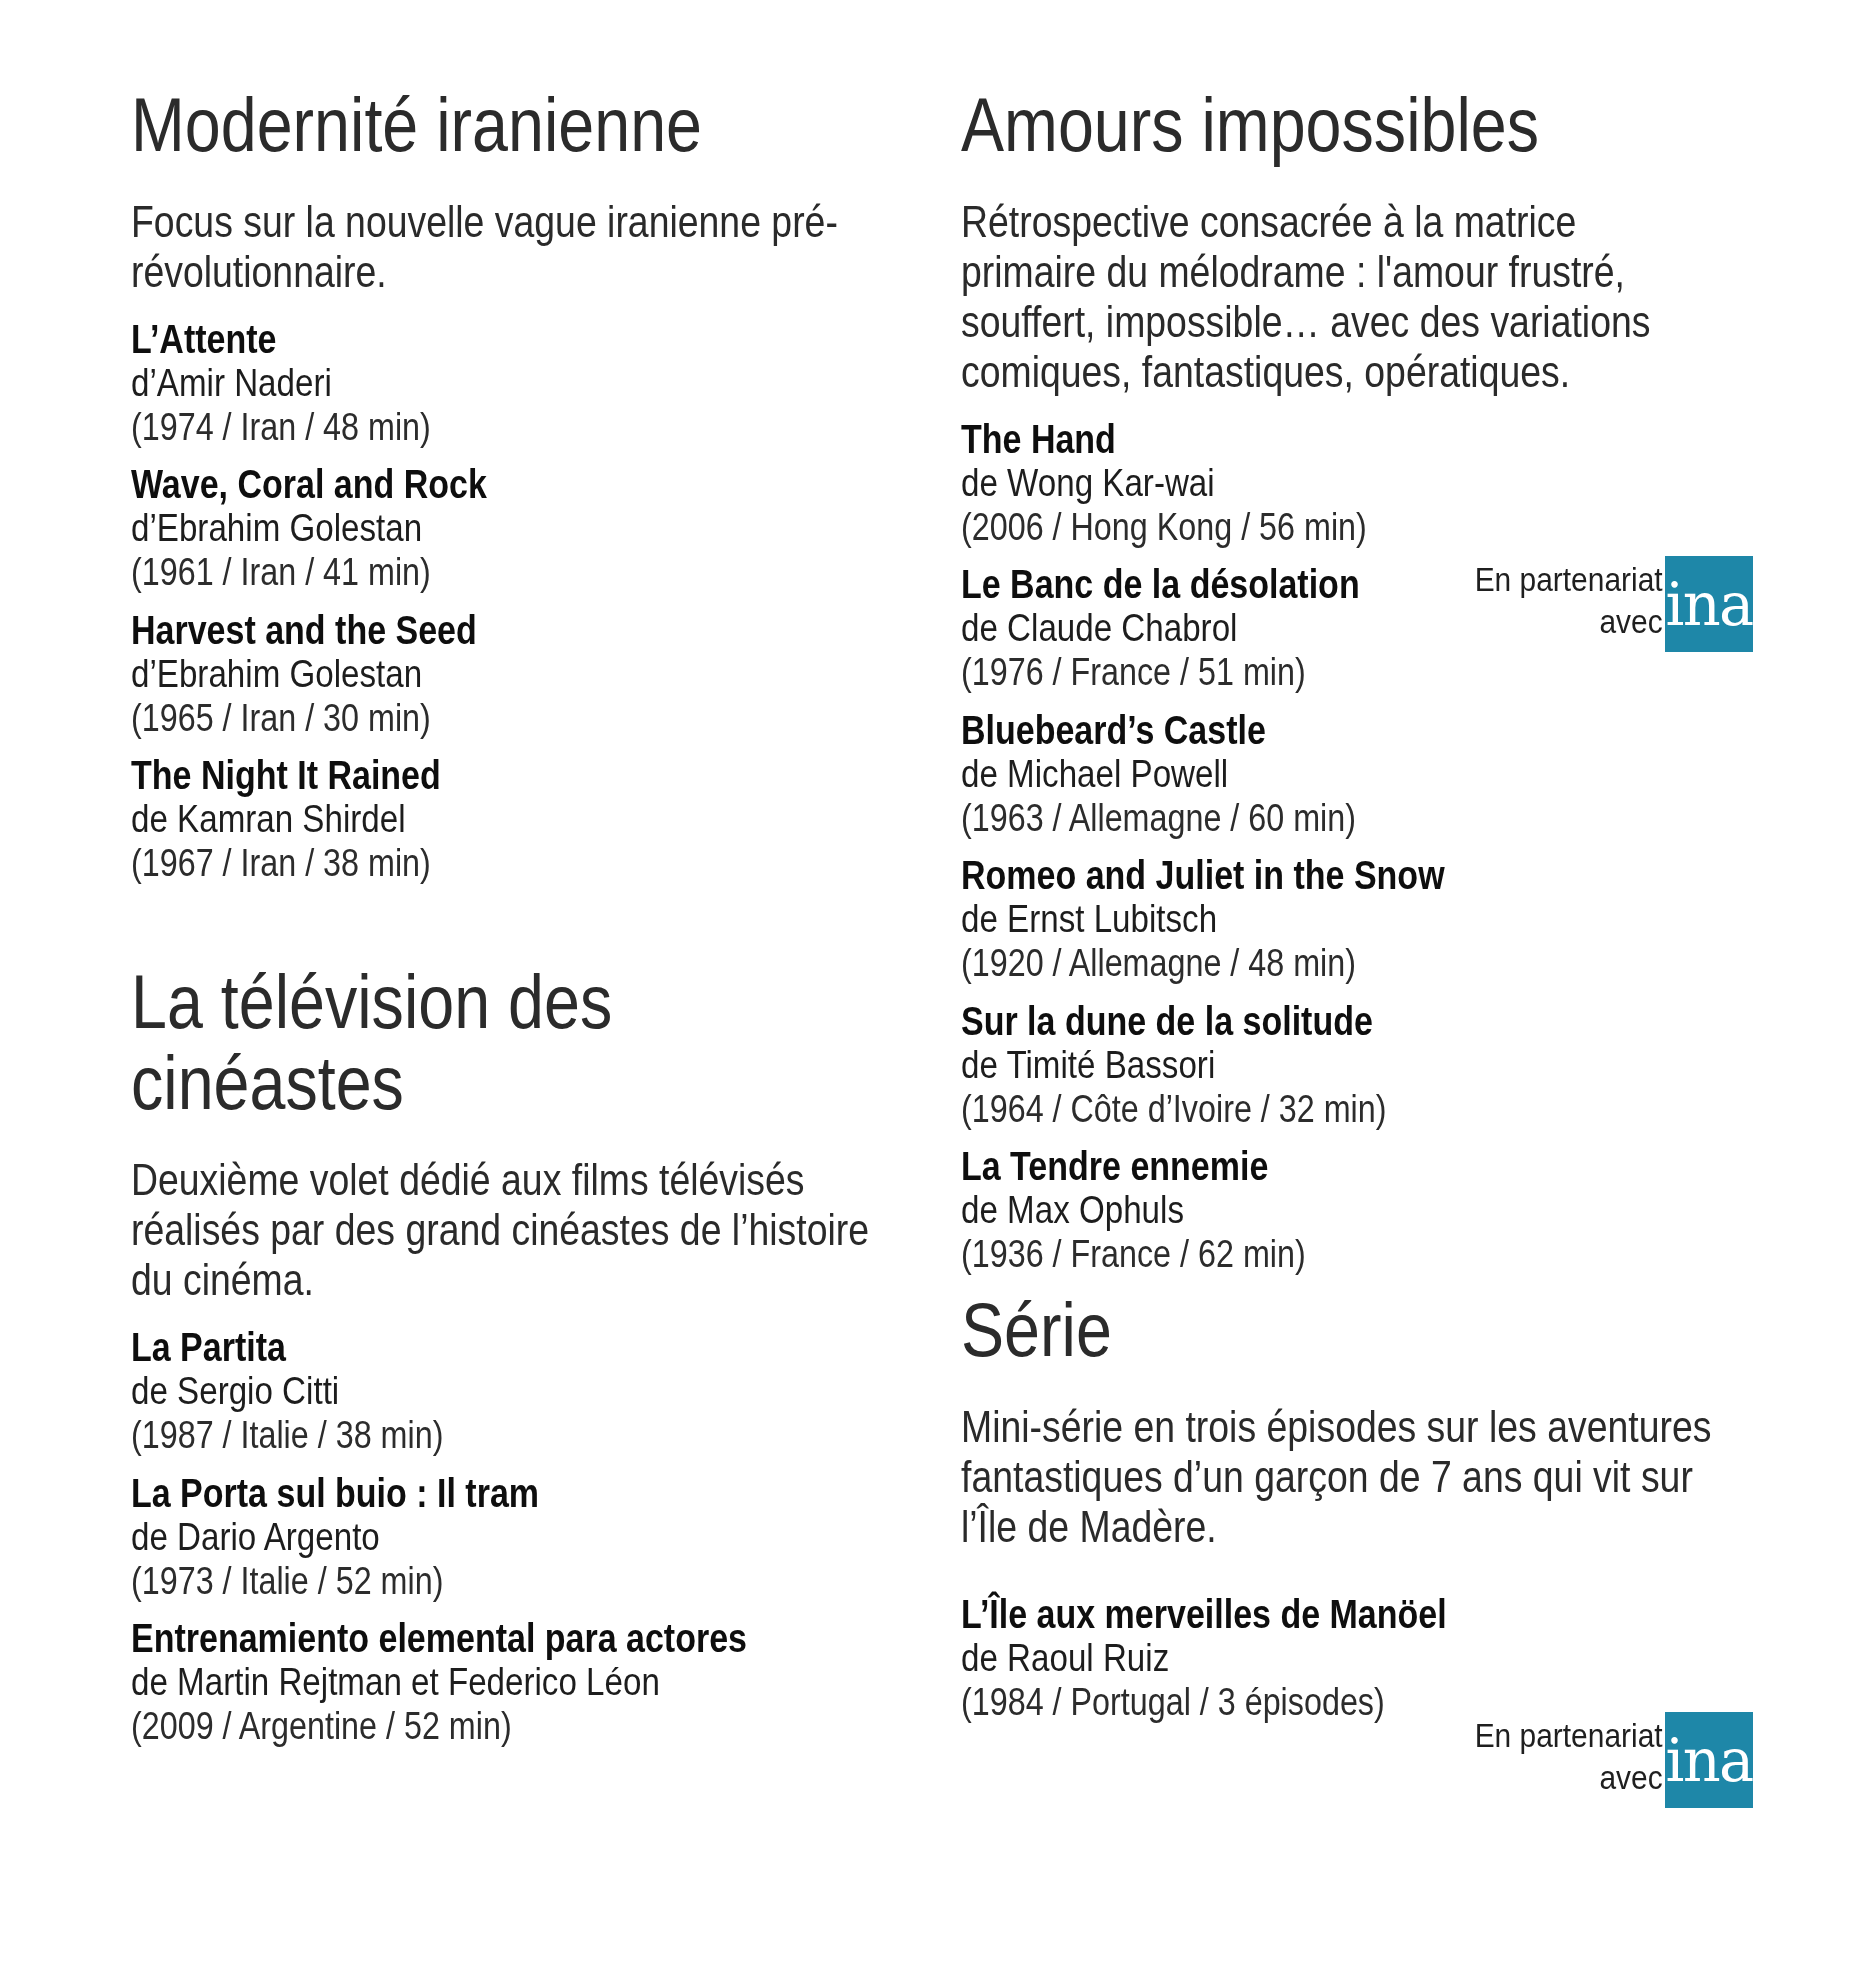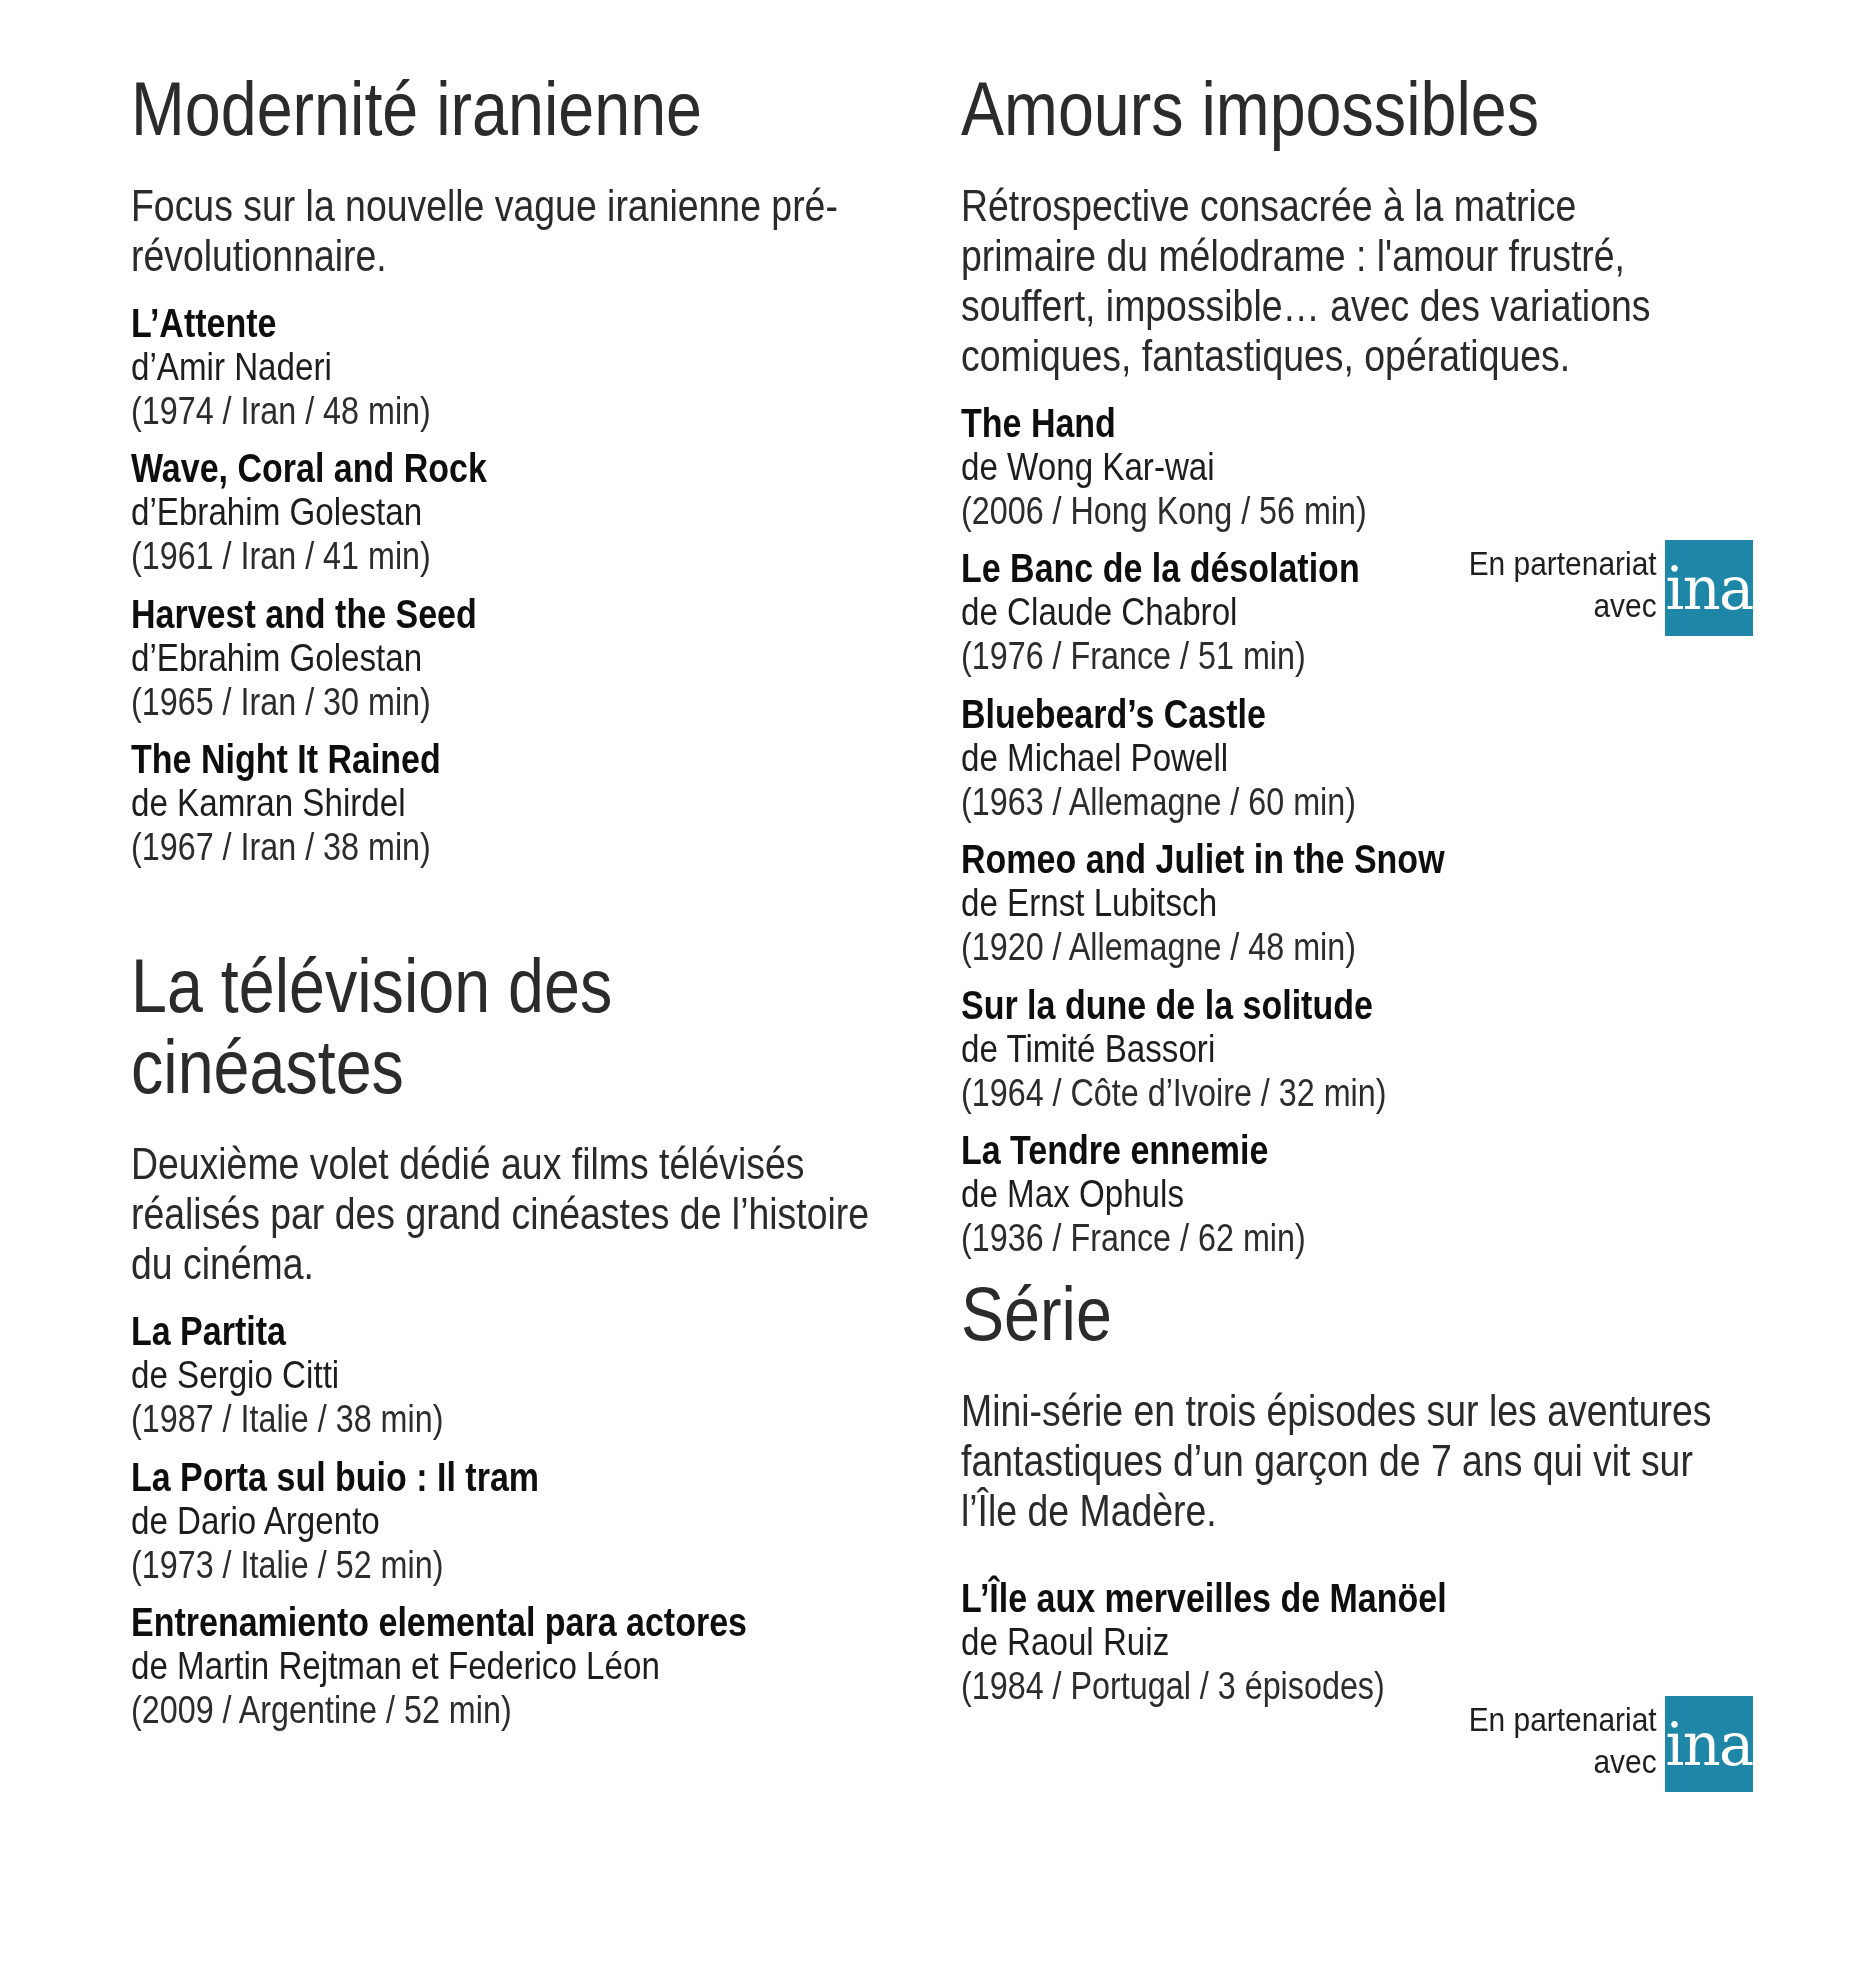--- a/index.html
+++ b/index.html
@@ -4,21 +4,21 @@
 <style>
   * { margin:0; padding:0; box-sizing:border-box; }
   html,body { background:#ffffff; }
   body {
     width:1872px; height:1987px;
     position:relative;
     font-family:"Liberation Sans", sans-serif;
     color:#1c1c1c;
     overflow:hidden;
   }
-  .col { position:absolute; top:68px; }
+  .col { position:absolute; top:84px; }
   .col-left  { left:131px;  width:822px; }
   .col-right { left:961px; width:847px; }
 
   .section-title {
     font-size:76px; line-height:81px; font-weight:300;
     color:#2b2b2b; letter-spacing:0px;
     white-space:pre;
     transform:scaleX(0.85); transform-origin:0 0;
     margin:0 0 32px 0;
   }
@@ -34,21 +34,21 @@
 
   .film { margin-bottom:13.4px; }
   .film > div { white-space:nowrap; transform:scaleX(0.85); transform-origin:0 0; }
   .film-title    { font-size:40px; line-height:44px; font-weight:700; color:#0e0e0e; }
   .film-director { font-size:39px; line-height:44px; font-weight:400; color:#1d1d1d; }
   .film-details  { font-size:38px; line-height:44px; font-weight:400; color:#2c2c2c; }
   .film--push    { margin-top:40px; }
 
   .partner {
     position:absolute; right:55px;
-    display:flex; align-items:flex-start; gap:8px;
+    display:flex; align-items:flex-start; gap:2px;
   }
   .partner-1 { top:472px; }
   .partner-2 { top:1628px; }
   .partner-text {
     text-align:right;
     font-size:34px; line-height:42px; color:#1f1f1f;
     transform:scaleX(0.88); transform-origin:100% 0;
     padding-top:1.7px;
   }
   .ina-logo {

